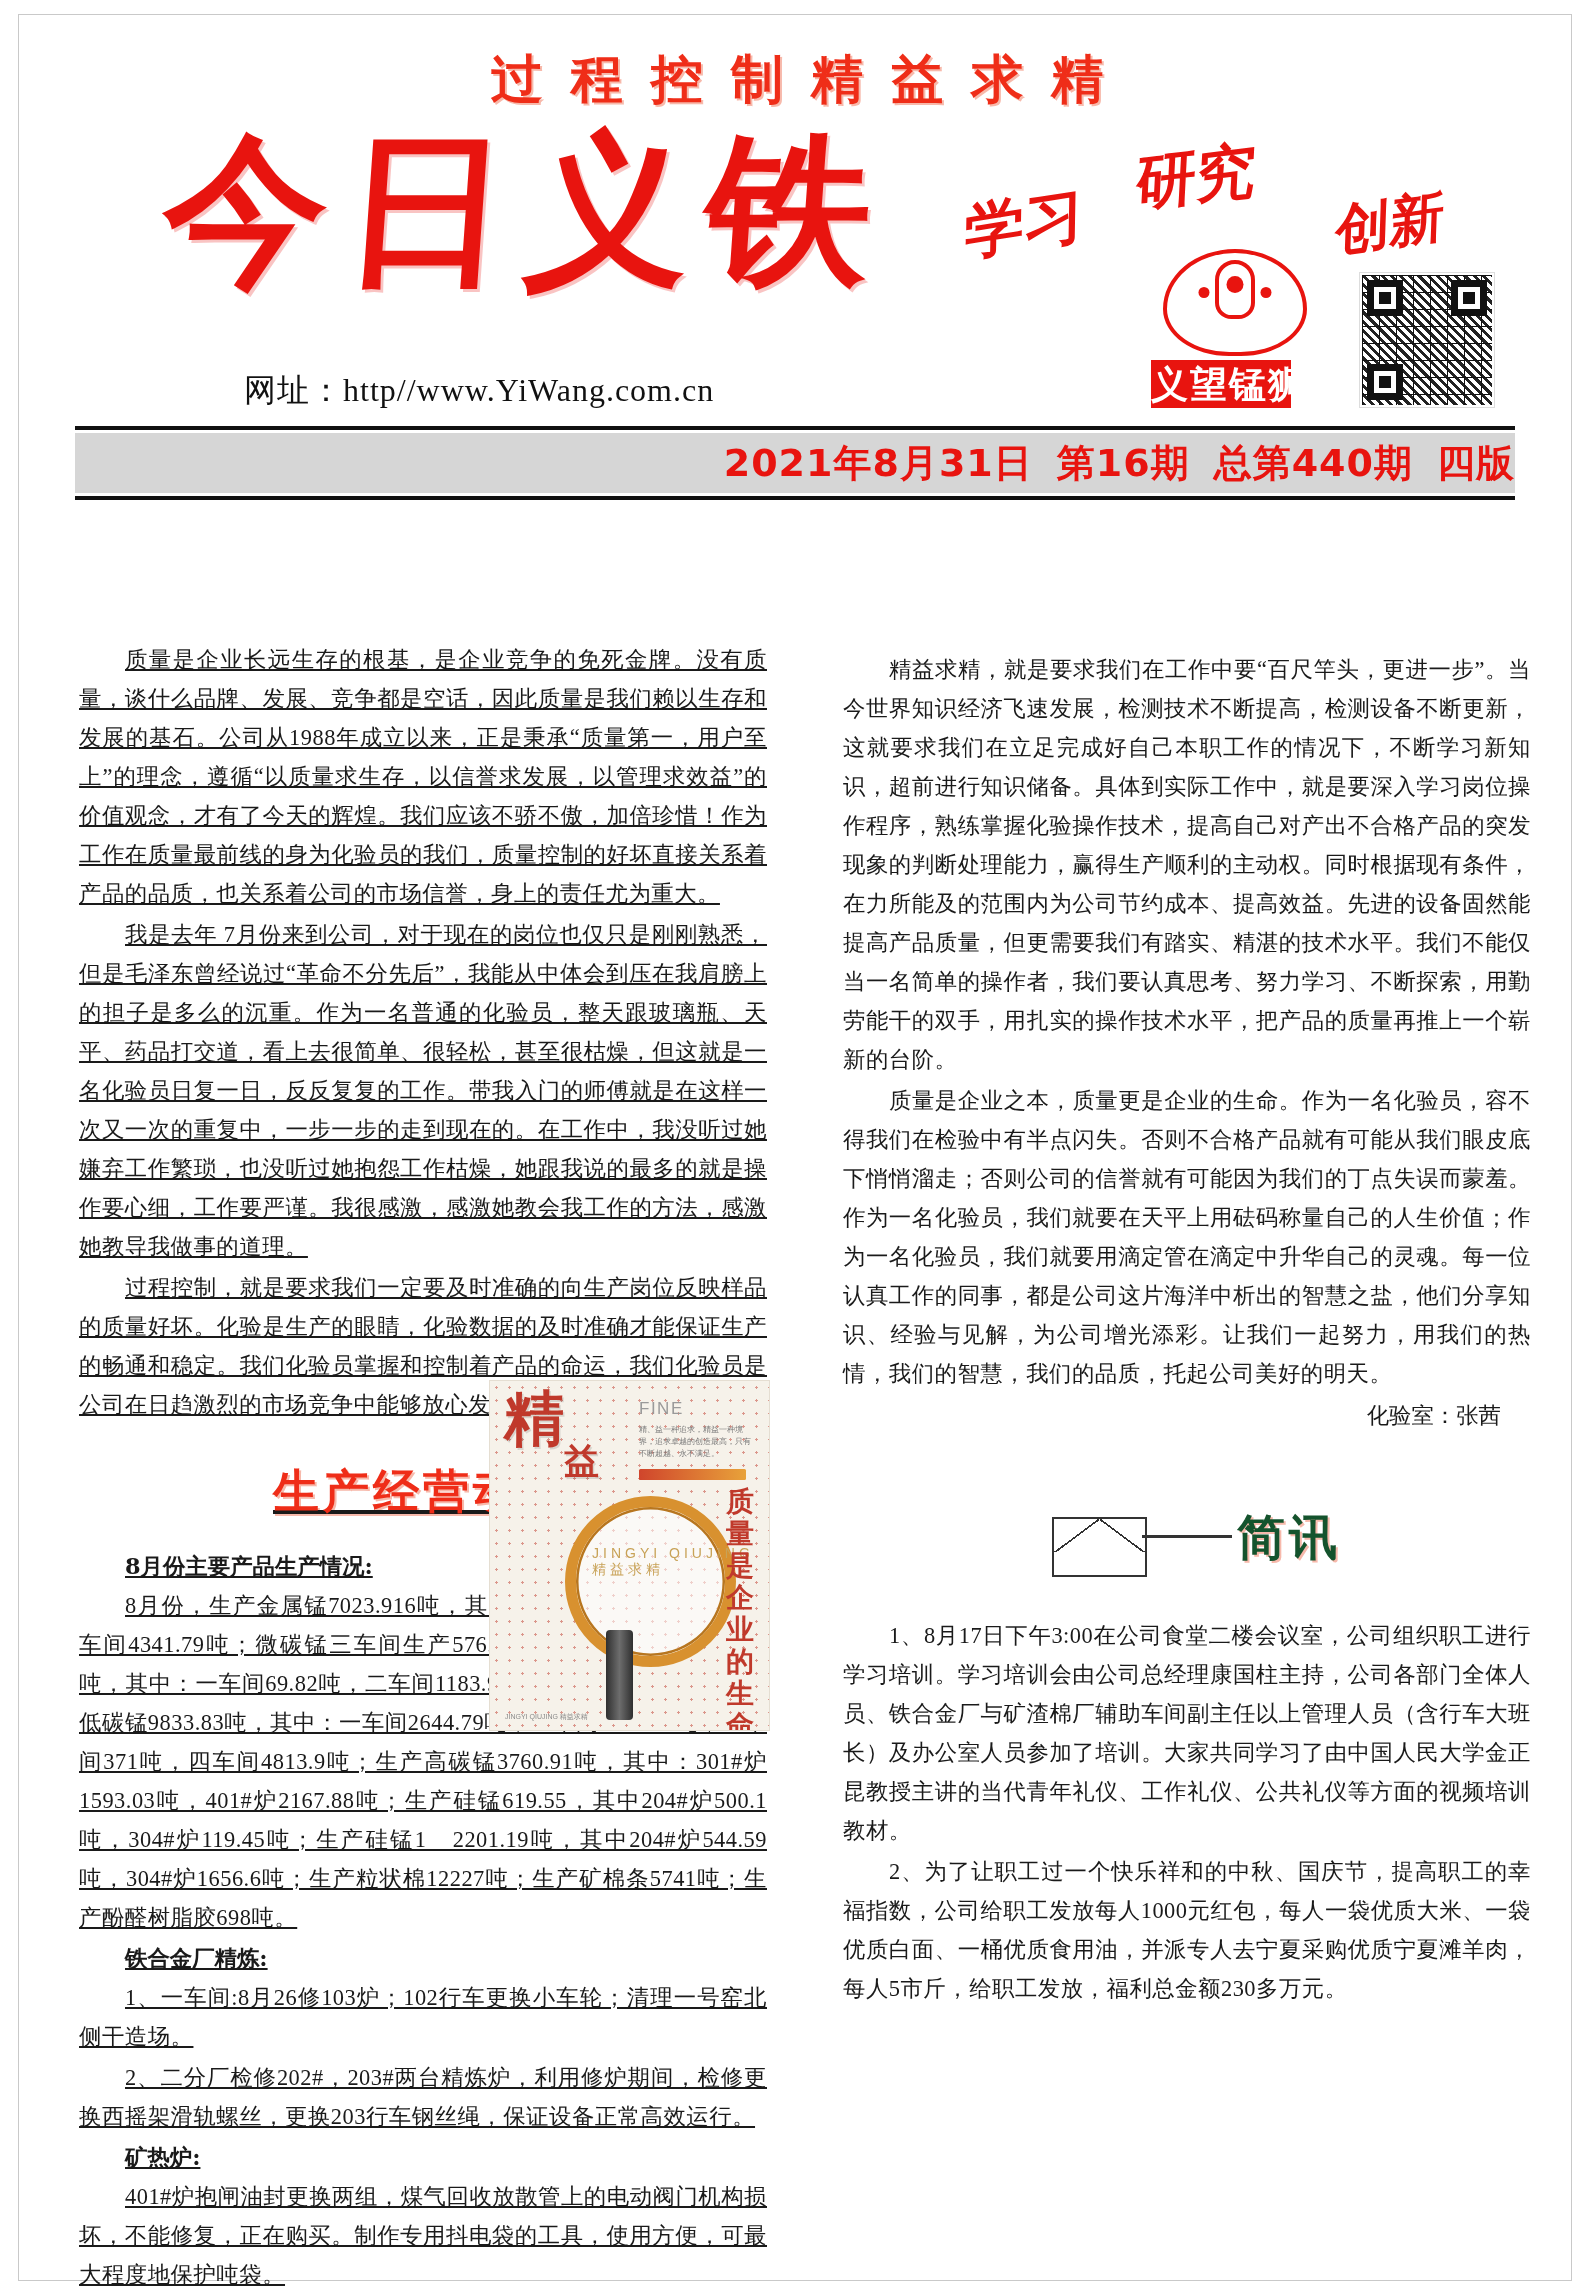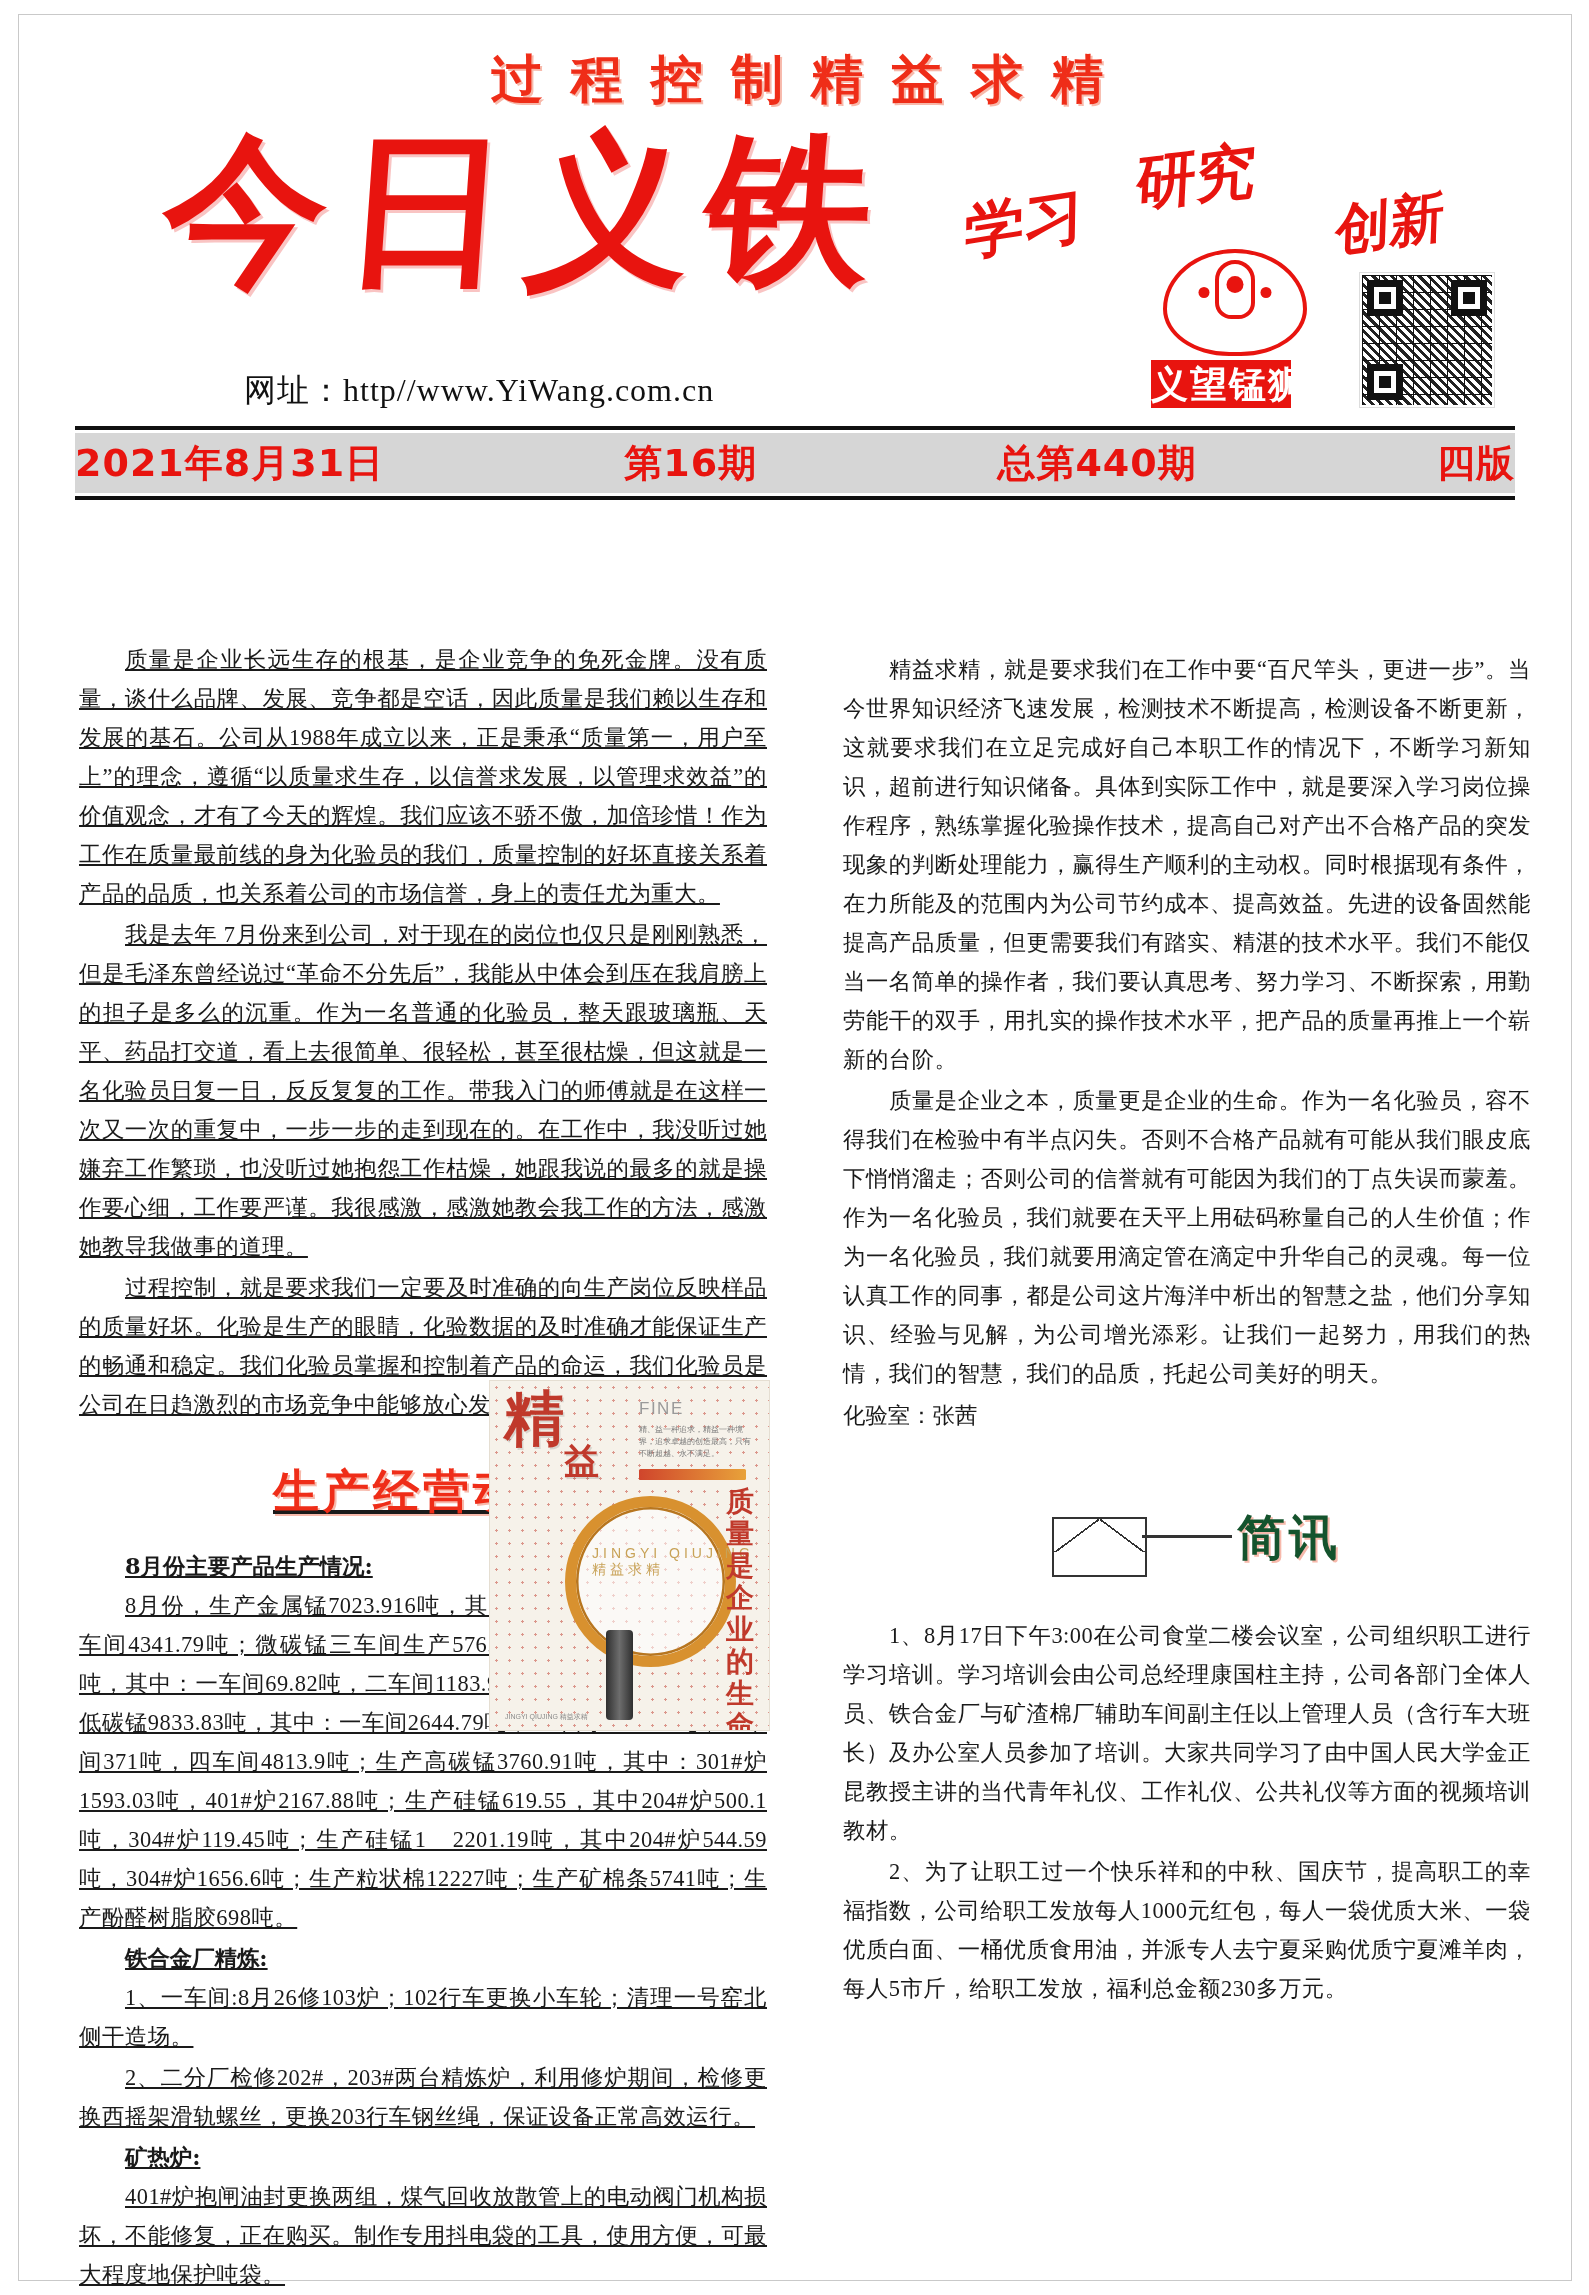--- a/index.html
+++ b/index.html
@@ -174,21 +174,21 @@
     position: absolute; left: 0; top: 0; width: 1440px; height: 3.5px; background: #111;
   }
   .datebar {
     position: absolute;
     left: 0; top: 7px;
     width: 1440px;
     height: 60px;
     background: #d6d6d6;
     display: flex;
     align-items: center;
-    justify-content: space-between;
+    justify-content: flex-end;
     gap: 24px;
   }
   .datebar span {
     color: #e8140f;
     font-family: "DejaVu Sans", sans-serif;
     font-weight: bold;
     font-size: 38px;
     letter-spacing: 1px;
     white-space: nowrap;
   }
@@ -237,20 +237,21 @@
     line-height: 39px;
     text-align: justify;
     text-indent: 46px;
     font-family: "Liberation Serif", "DejaVu Serif", serif;
     letter-spacing: 0.5px;
   }
   .sign {
     margin-top: 5px;
     font-size: 22.4px;
     line-height: 36px;
+    text-align: right;
     padding-right: 30px;
   }
 
   
   .sec-head {
     text-align: center;
     color: #ef2d18;
     font-family: "DejaVu Serif", serif;
     font-weight: bold;
     font-size: 46px;

